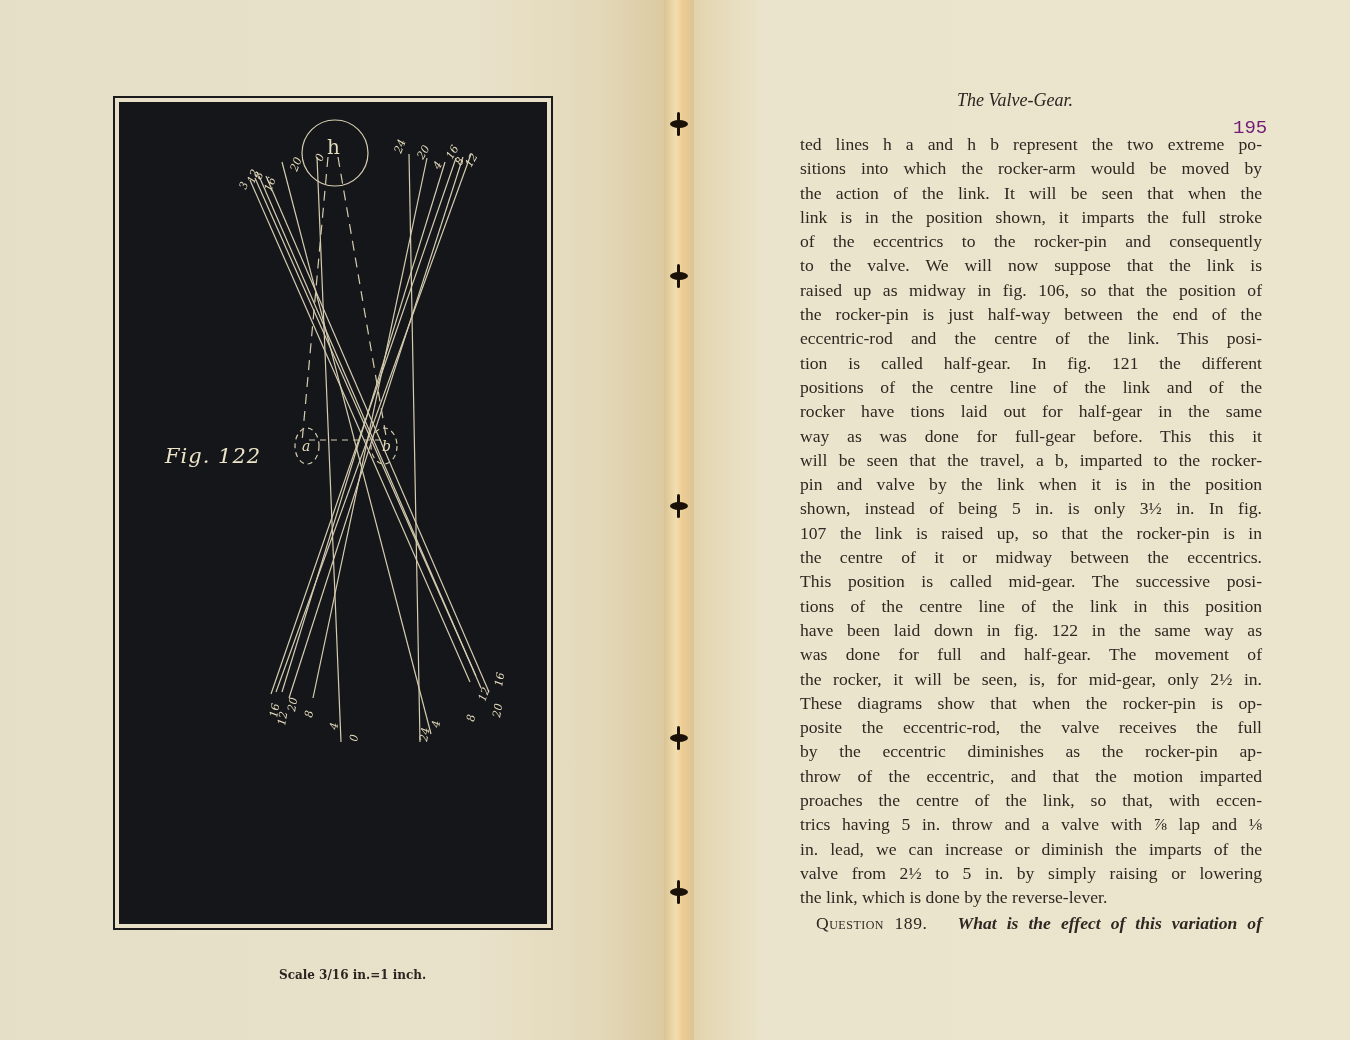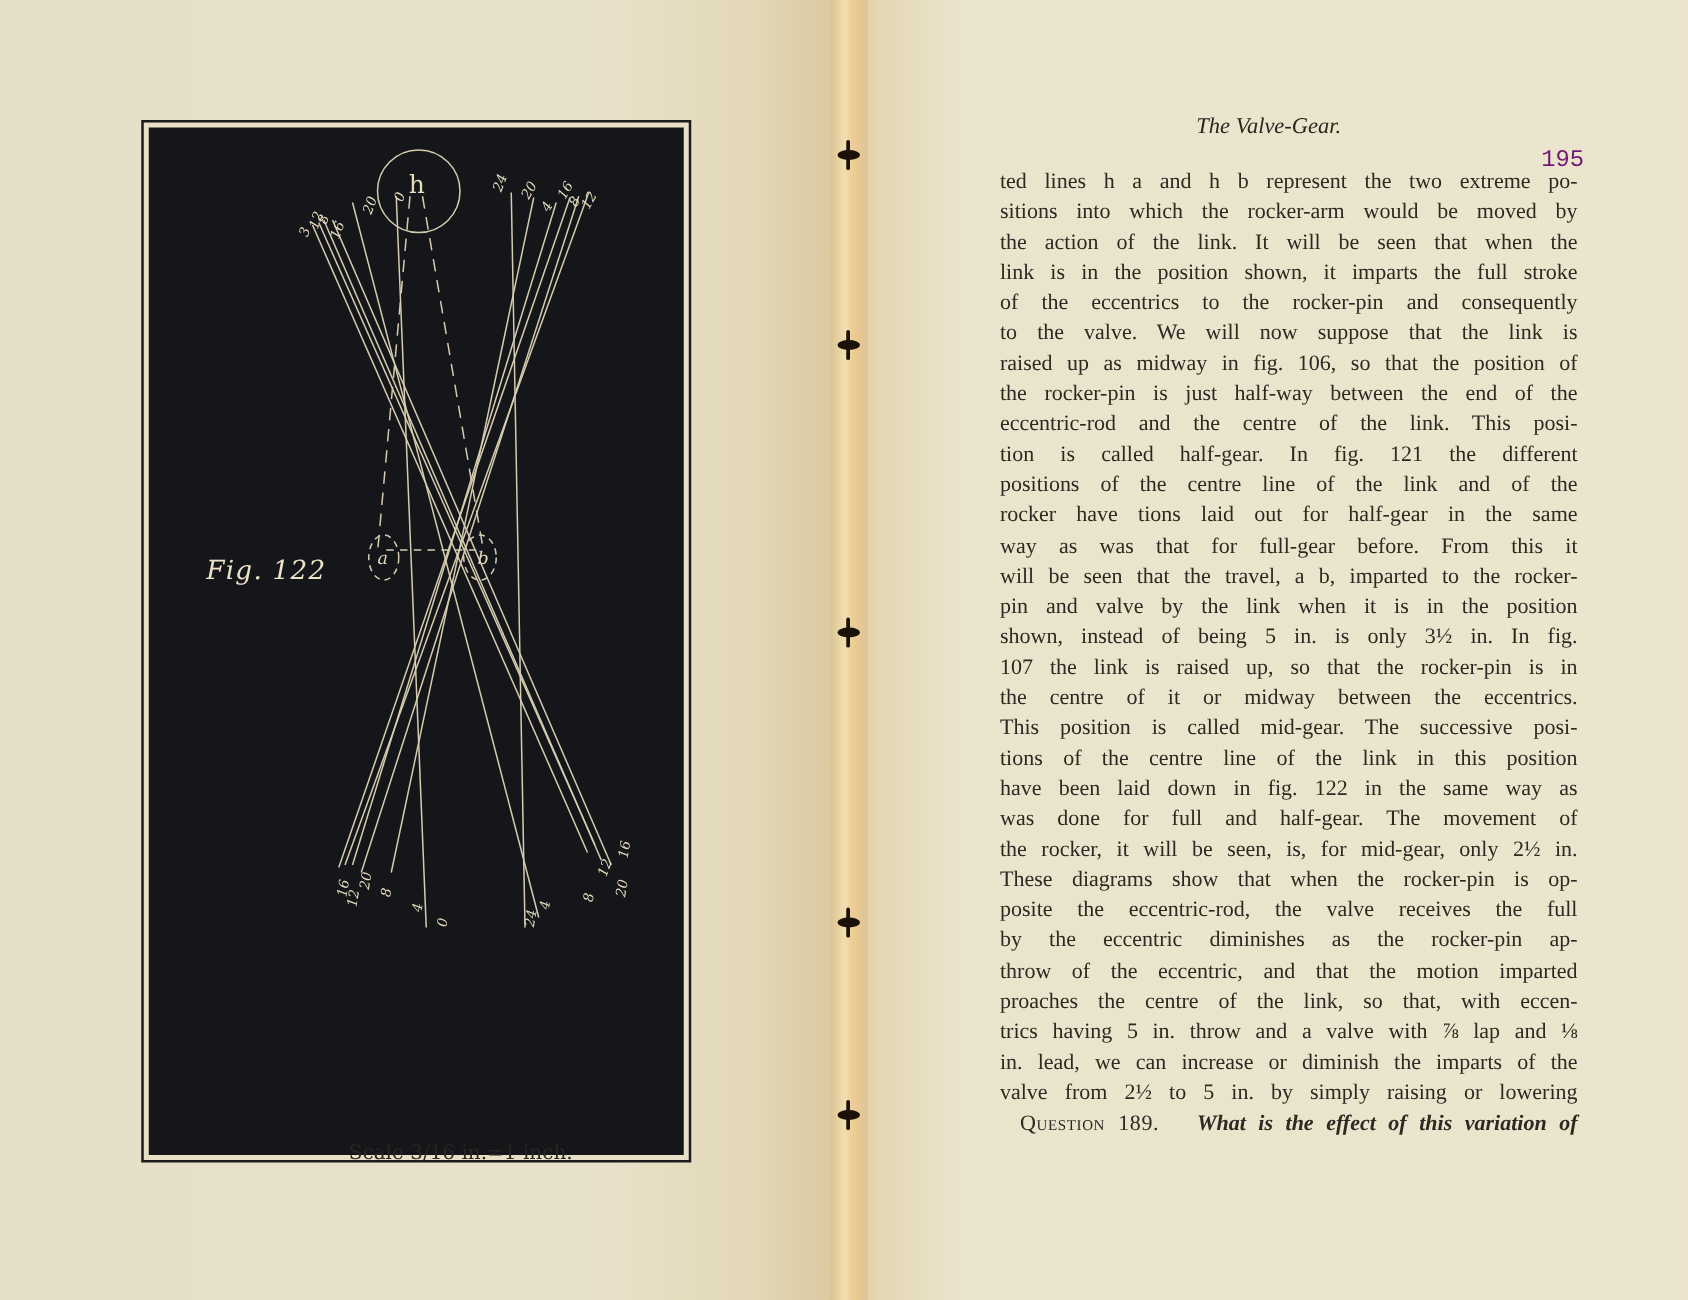--- a/index.html
+++ b/index.html
@@ -36,21 +36,21 @@
     position:absolute; left:4px; top:4px; right:4px; bottom:4px;
     background:#15161a;
   }
   .plate svg { position:absolute; left:0; top:0; }
   .fig-label {
     position:absolute; left:46px; top:342px; color:#ece3c7;
     font-style:italic; font-size:21px; letter-spacing:1px;
     font-family:"DejaVu Serif", serif;
   }
   .scale-caption {
-    position:absolute; left:279px; top:912px; font-size:16px; font-weight:normal;
+    position:absolute; left:279px; top:968px; font-size:12px; font-weight:bold;
     color:#2a2520; font-family:"DejaVu Serif", serif;
   }
   .running-head {
     position:absolute; left:957px; top:90px; font-size:18px; font-style:italic;
     color:#2a2520; font-family:"Liberation Serif", serif;
   }
   .page-num {
     position:absolute; left:1233px; top:89px; font-size:19px;
     color:#701a75; font-family:Liberation Mono, monospace;margin-top:28px;
   }
@@ -157,38 +157,39 @@
     <div class="line">the action of the link. It will be seen that when the</div>
     <div class="line">link is in the position shown, it imparts the full stroke</div>
     <div class="line">of the eccentrics to the rocker-pin and consequently</div>
     <div class="line">to the valve. We will now suppose that the link is</div>
     <div class="line">raised up as midway in fig. 106, so that the position of</div>
     <div class="line">the rocker-pin is just half-way between the end of the</div>
     <div class="line">eccentric-rod and the centre of the link. This posi-</div>
     <div class="line">tion is called half-gear. In fig. 121 the different</div>
     <div class="line">positions of the centre line of the link and of the</div>
     <div class="line">rocker have tions laid out for half-gear in the same</div>
-    <div class="line">way as was that for full-gear before. From this it</div>
+    <div class="line">way as was done for full-gear before. This this it</div>
     <div class="line">will be seen that the travel, a b, imparted to the rocker-</div>
     <div class="line">pin and valve by the link when it is in the position</div>
     <div class="line">shown, instead of being 5 in. is only 3½ in. In fig.</div>
     <div class="line">107 the link is raised up, so that the rocker-pin is in</div>
     <div class="line">the centre of it or midway between the eccentrics.</div>
     <div class="line">This position is called mid-gear. The successive posi-</div>
     <div class="line">tions of the centre line of the link in this position</div>
     <div class="line">have been laid down in fig. 122 in the same way as</div>
     <div class="line">was done for full and half-gear. The movement of</div>
     <div class="line">the rocker, it will be seen, is, for mid-gear, only 2½ in.</div>
     <div class="line">These diagrams show that when the rocker-pin is op-</div>
     <div class="line">posite the eccentric-rod, the valve receives the full</div>
     <div class="line">by the eccentric diminishes as the rocker-pin ap-</div>
     <div class="line">throw of the eccentric, and that the motion imparted</div>
     <div class="line">proaches the centre of the link, so that, with eccen-</div>
     <div class="line">trics having 5 in. throw and a valve with ⅞ lap and ⅛</div>
     <div class="line">in. lead, we can increase or diminish the imparts of the</div>
     <div class="line">valve from 2½ to 5 in. by simply raising or lowering</div>
+    <div class="line last">the link, which is done by the reverse-lever.</div>
     <div class="q-line">
       <span class="q-label">Question 189.</span>
       <span>&nbsp;</span>
       <span class="q-text">What is the effect of this variation of</span>
     </div>
   </div>
 </div>
 
 </body></html>

